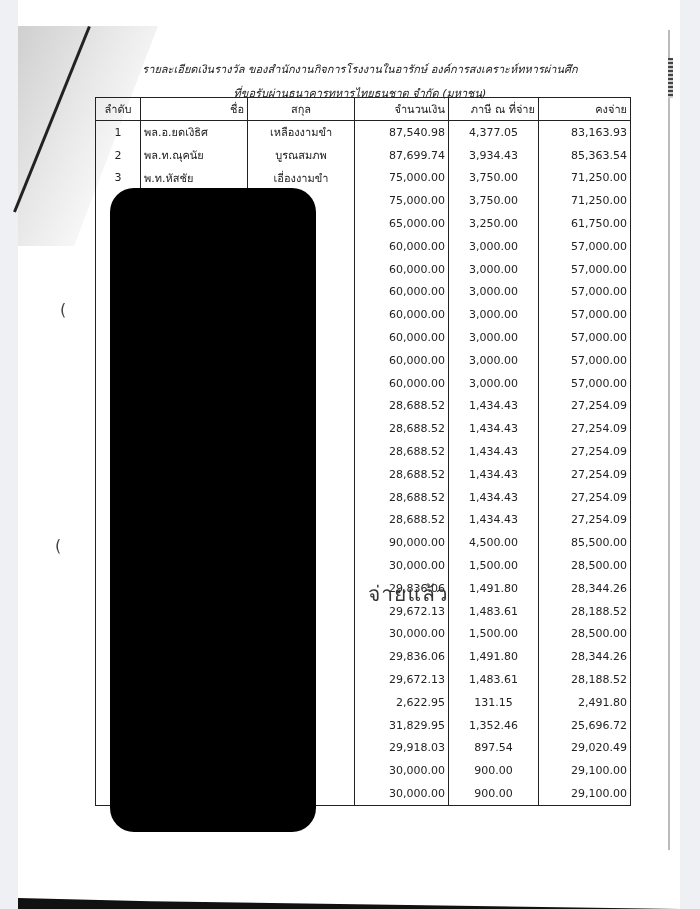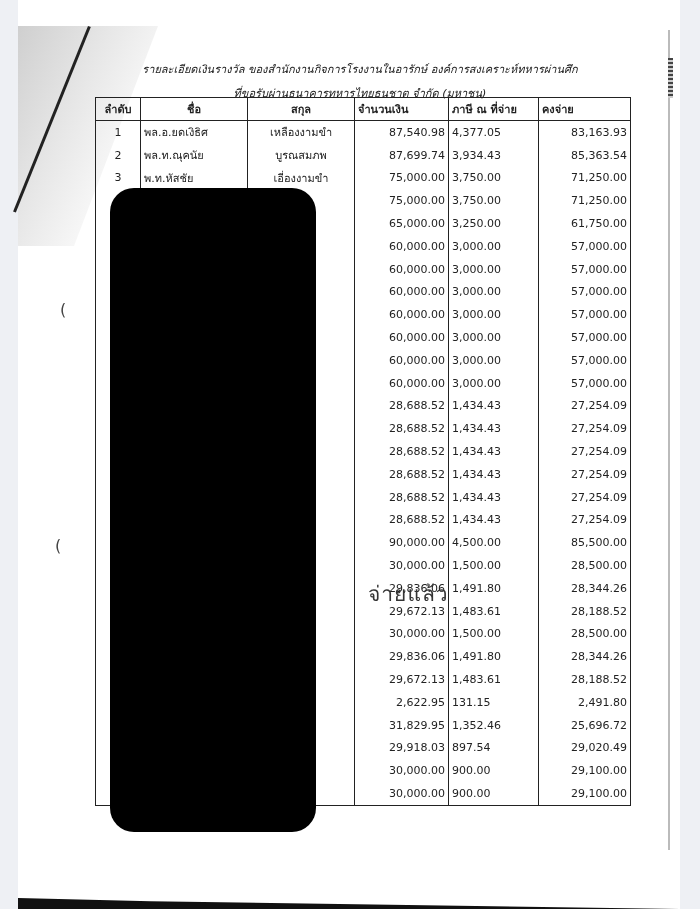--- a/index.html
+++ b/index.html
@@ -42,35 +42,35 @@
   table.grid {
     position: absolute; left: 95px; top: 97px;
     border-collapse: collapse;
     font-size: 11px; color: #222;
   }
   table.grid th, table.grid td {
     border-left: 1.3px solid #222; border-right: 1.3px solid #222;
     height: 22.8px; padding: 0 3px; white-space: nowrap;
   }
   table.grid th {
-    font-weight: bold; border-top: 1.3px solid #222; border-bottom: 1.3px solid #222;
+    font-weight: normal; border-top: 1.3px solid #222; border-bottom: 1.3px solid #222;
     height: 22px; font-size: 11px;
   }
   table.grid tr:last-child td { border-bottom: 1.3px solid #222; }
   .c-no { width: 38px; text-align: center; }
   .c-name { width: 100px; text-align: left; }
   .c-surname { width: 100px; text-align: center; }
   .c-amt { width: 87px; text-align: right; }
-  .c-tax { width: 83px; text-align: left; }
+  .c-tax { width: 83px; text-align: center; }
   .c-net { width: 85px; text-align: right; }
   td.c-name { border-right: none; }
   td.c-surname { border-left: none; }
-  th.c-name { border-right: none; text-align: center; margin-top: 11px; }
+  th.c-name { border-right: none; text-align: right; margin-top: 11px; }
   th.c-surname { border-left: none; }
-  th.c-amt, th.c-tax, th.c-net { text-align: left; }
+  th.c-amt, th.c-tax, th.c-net { text-align: right; }
   .redact {
     position: absolute; left: 110px; top: 188px; width: 206px; height: 644px;
     background: #000; border-radius: 24px;
   }
   .stamp {
     position: absolute; left: 368px; top: 540px;
     font-size: 21px; color: #333; letter-spacing: 1px;
     font-family: "DejaVu Serif", serif;
     margin-top: 37px;
   }

